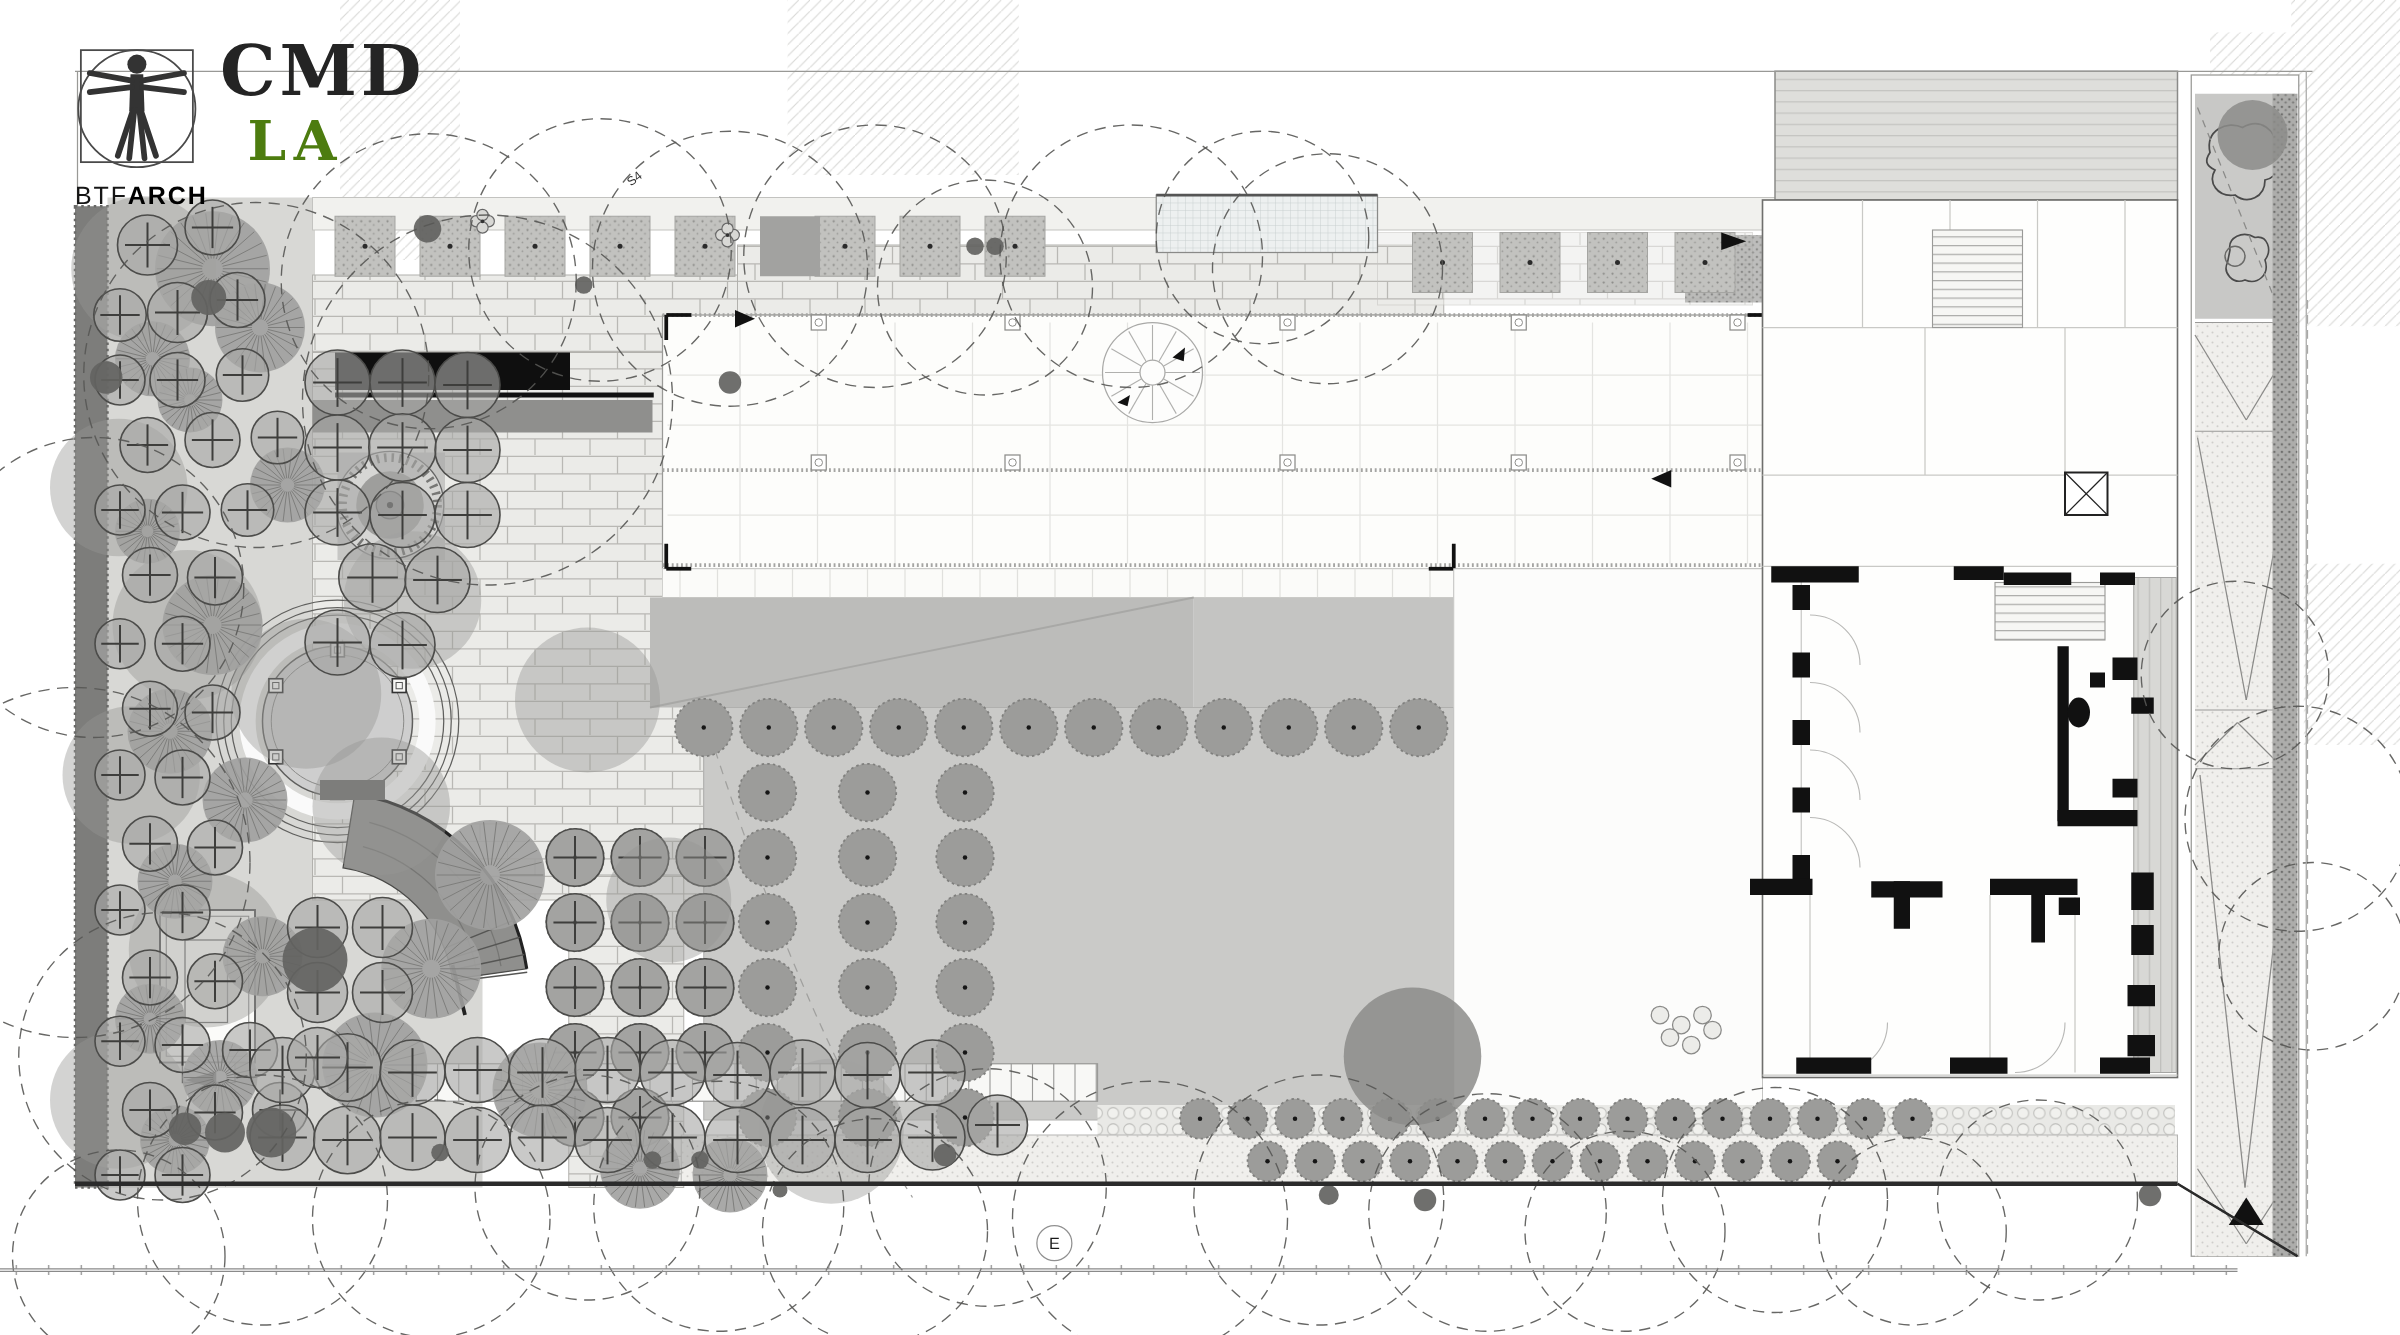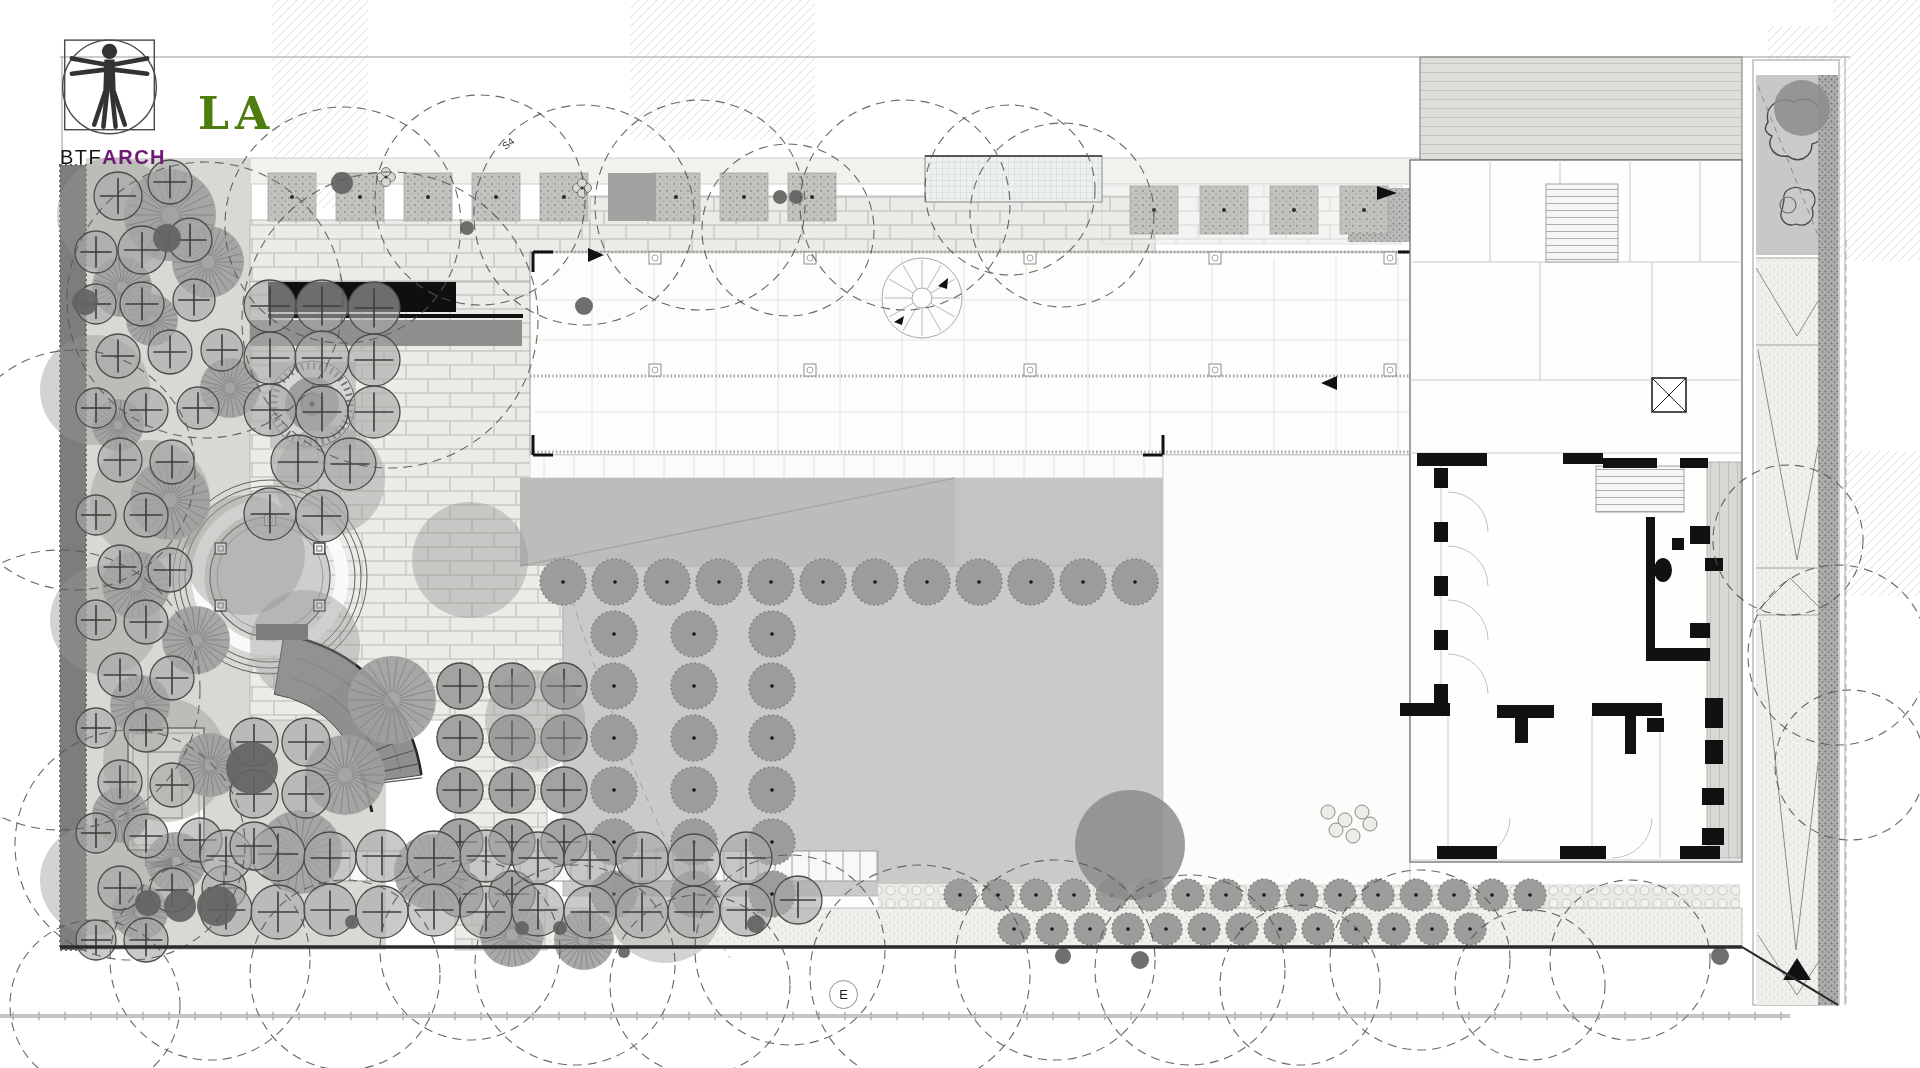--- a/index.html
+++ b/index.html
@@ -2,21 +2,21 @@
 <html><head>
 <meta charset="utf-8">
 <style>
   html,body{margin:0;padding:0;background:#fff;}
   .canvas{position:relative;width:1920px;height:1068px;background:#ffffff;overflow:hidden;
           font-family:"Liberation Sans",sans-serif;}
   .overlay{position:absolute;z-index:5;}
   .logo-block{left:58px;top:34px;width:260px;}
   .brand{position:absolute;left:2px;top:112px;font-size:20px;letter-spacing:1.5px;white-space:nowrap;}
   .brand .b1{font-weight:normal;color:#151515;}
-  .brand .b2{font-weight:bold;color:#701a75;text-align:right;}
+  .brand .b2{font-weight:bold;color:#000000;text-align:right;}
   .title1{left:176px;top:24px;font-family:"DejaVu Serif","Liberation Serif",serif;
           font-weight:bold;font-size:56px;color:#242424;letter-spacing:3px;
           clip-path:inset(16% 0 0 0);}
   .title2{left:198px;top:88px;font-family:"DejaVu Serif","Liberation Serif",serif;
           font-weight:bold;font-size:44px;color:#4d7c0f;letter-spacing:6px;}
   .s4-label{left:502px;top:138px;font-size:10px;color:#333;transform:rotate(-38deg);}
   .e-marker{left:829px;top:980px;width:27px;height:27px;border:1.4px solid #909090;
             border-radius:50%;background:#fff;display:flex;align-items:center;
             justify-content:center;font-size:13px;color:#1a1a1a;}
   .vman{display:block;}
@@ -1487,18 +1487,19 @@
         <path d="M46,35 L13,39 M54,35 L87,39"></path>
         <path d="M47,53 L35,89 M53,53 L65,89"></path>
         <path d="M48,53 L44,91 M52,53 L56,91"></path>
       </g>
     </svg>
     <div class="brand">
       <span class="b1">BTF</span><span class="b2">ARCH</span>
     </div>
   </div>
 
+  <div class="overlay title1">CMD</div>
   <div class="overlay title2">LA</div>
   <div class="overlay s4-label">S4</div>
   <div class="overlay e-marker">
     <span>E</span>
   </div>
 </div>
 
 </body></html>

